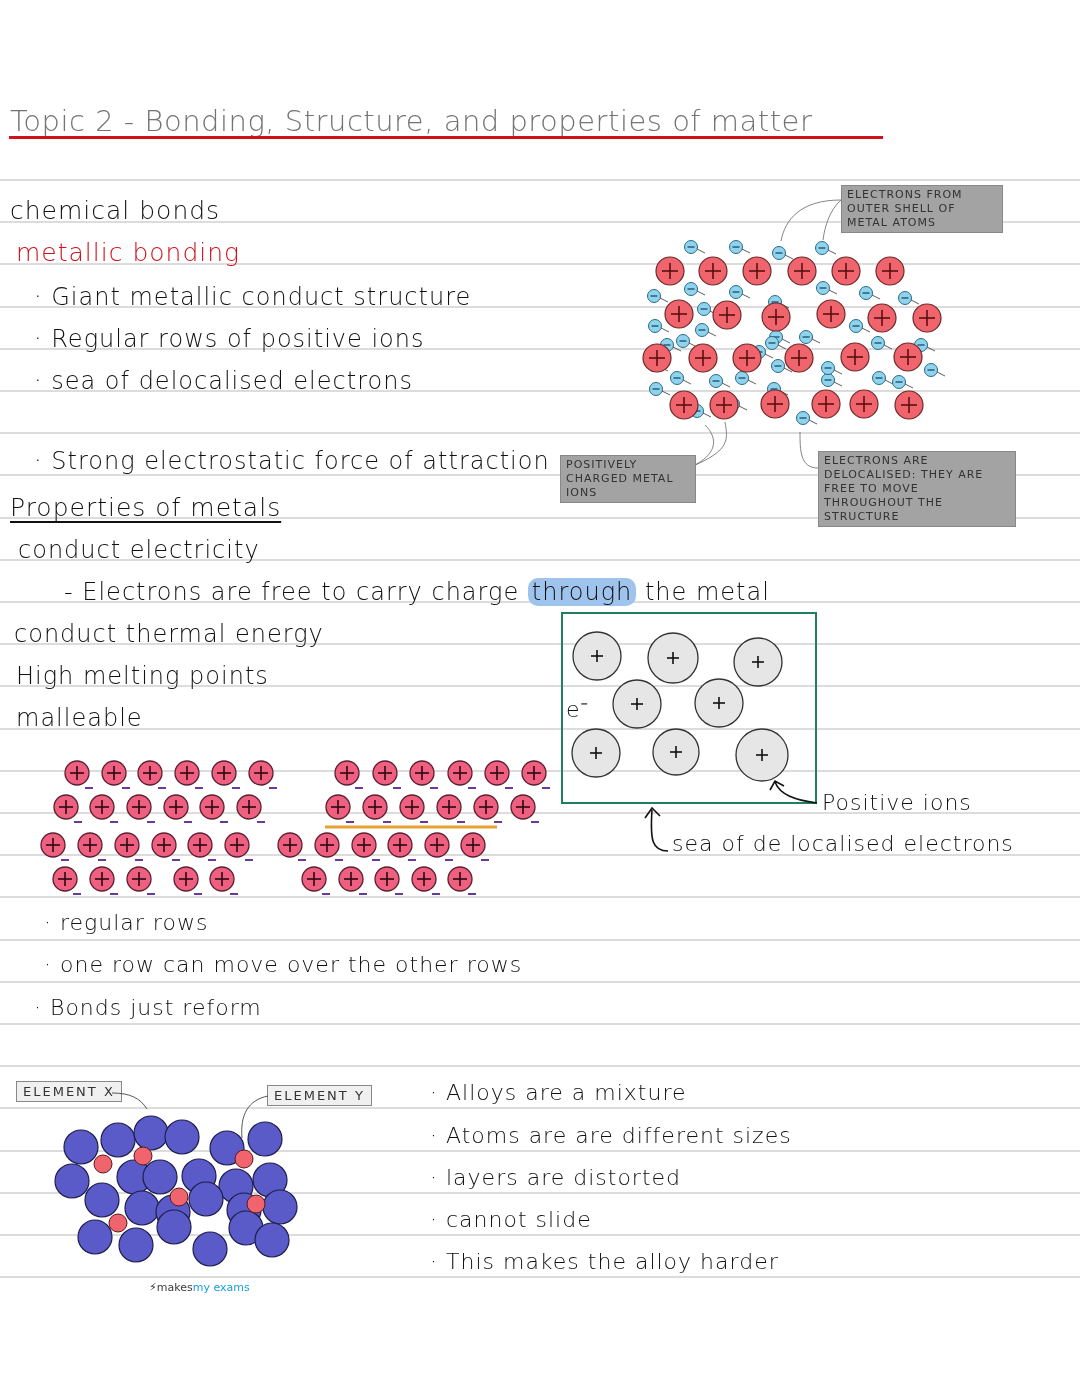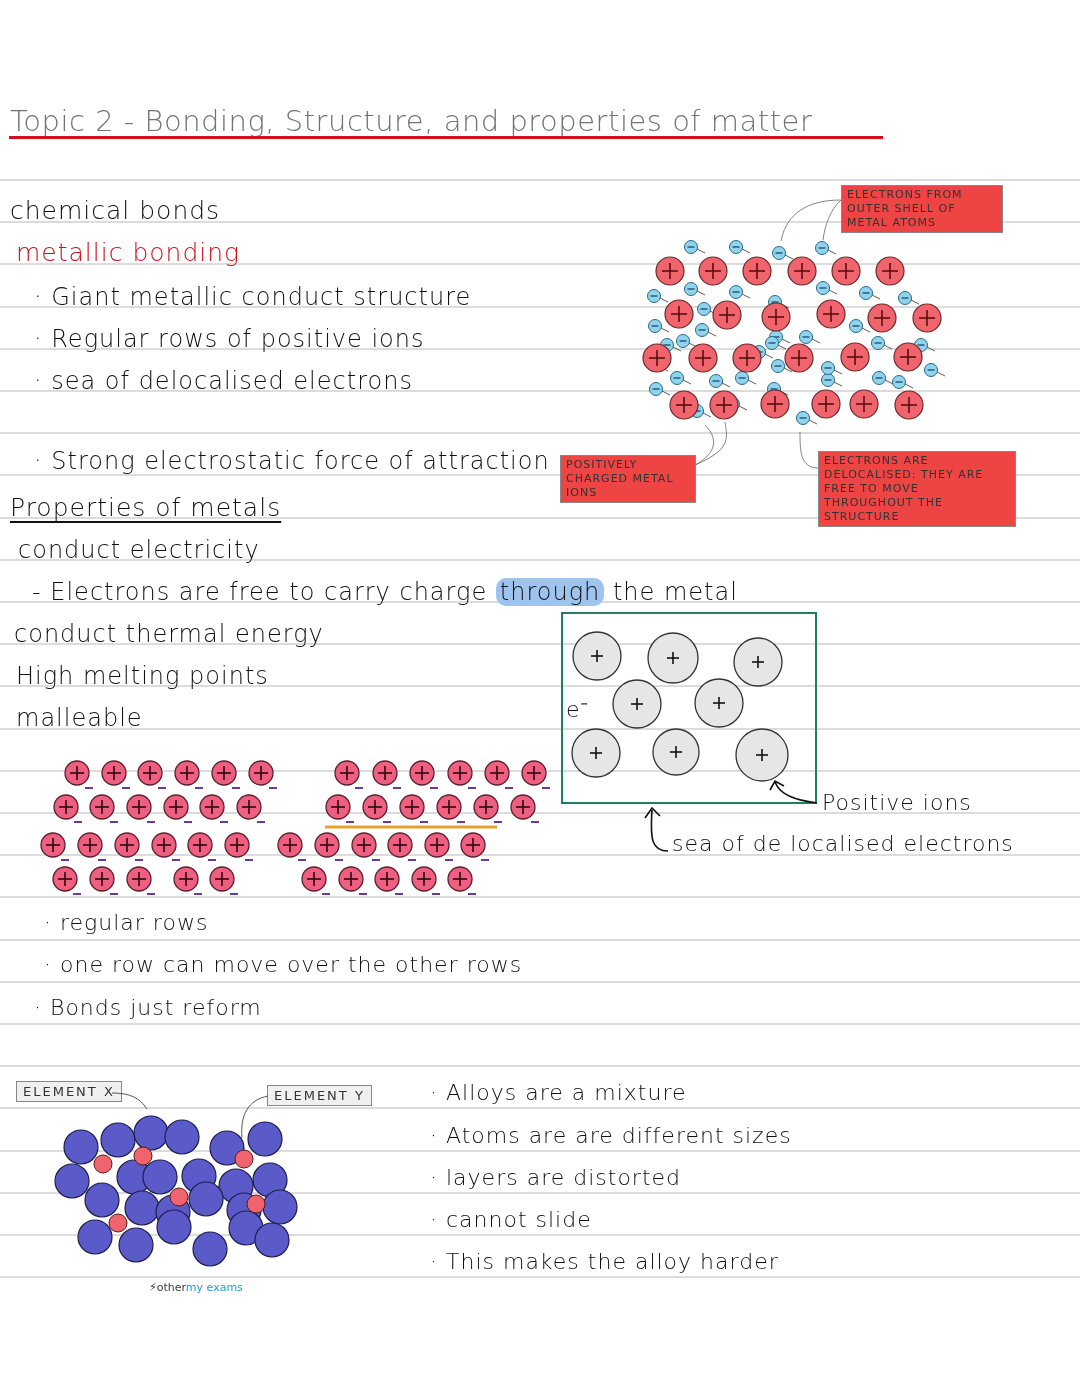--- a/index.html
+++ b/index.html
@@ -8,21 +8,21 @@
   .rule { position:absolute; left:0; width:1080px; height:2px; background:#dcdcdc; }
   .hw { position:absolute; white-space:nowrap; font-family:"DejaVu Sans", sans-serif;
         color:#111; letter-spacing:1px; font-weight:300; }
   .red { color:#d0101a; }
   .title { font-size:29px; color:#737373; letter-spacing:0.5px; }
   .title-underline { position:absolute; left:9px; top:136px; width:874px; height:3px; background:#d0101a; }
   .h1 { font-size:25px; }
   .b { font-size:24px; }
   .underline { text-decoration: underline; text-underline-offset:5px; }
   .hl { background:#9ec4ee; border-radius:10px; padding:0 4px; }
-  .callout { position:absolute; background:#ef4444; border:1px solid #888; font-size:11px;
+  .callout { position:absolute; background:#a3a3a3; border:1px solid #888; font-size:11px;
              line-height:14px; padding:2px 5px; color:#333; letter-spacing:1px; font-family:"DejaVu Sans", sans-serif; }
   .elem-label { position:absolute; background:#f0f0f0; border:1px solid #888; font-size:13px; padding:2px 6px; color:#333; letter-spacing:2px;}
   svg { position:absolute; overflow:visible; }
   .logo { position:absolute; font-size:11px; color:#3a3a3a; }
   .logo .blue { color:#1aa0d8; }
 </style>
 </head>
 <body>
 
 <div id="rules">
@@ -257,21 +257,21 @@
     <path d="M693,466 C715,455 720,440 705,425" fill="none" stroke="#666" stroke-width="0.8"></path>
     <path d="M693,466 C730,450 728,440 725,422" fill="none" stroke="#666" stroke-width="0.8"></path>
     <path d="M818,468 C800,468 800,450 800,432" fill="none" stroke="#666" stroke-width="0.8"></path>
   </svg>
 <div class="callout" style="left:841px;top:185px;width:150px;">ELECTRONS FROM OUTER SHELL OF METAL ATOMS</div>
 <div class="callout" style="left:560px;top:455px;width:124px;">POSITIVELY CHARGED METAL IONS</div>
 <div class="callout" style="left:818px;top:451px;width:186px;">ELECTRONS ARE DELOCALISED: THEY ARE FREE TO MOVE THROUGHOUT THE STRUCTURE</div>
 
 <div class="hw h1 underline" style="left:10px;top:493px;">Properties of metals</div>
 <div class="hw b" style="left:18px;top:536px;">conduct electricity</div>
-<div class="hw b" style="left:32px;top:578px;"><span>- Electrons are free to carry charge</span> <span class="hl">through</span> <span>the metal</span></div>
+<div class="hw b" style="left:64px;top:578px;"><span>- Electrons are free to carry charge</span> <span class="hl">through</span> <span>the metal</span></div>
 <div class="hw b" style="left:14px;top:620px;">conduct thermal energy</div>
 <div class="hw b" style="left:16px;top:662px;">High melting points</div>
 <div class="hw b" style="left:16px;top:704px;">malleable</div>
 
 <svg id="boxdiag" style="left:0;top:0;" width="1080" height="900">
     <rect x="562" y="613" width="254" height="190" fill="none" stroke="#1e8060" stroke-width="2"></rect>
     <circle cx="597" cy="656" r="24" fill="#e6e6e6" stroke="#333" stroke-width="1.3"></circle>
     <line x1="591" y1="656" x2="603" y2="656" stroke="#111" stroke-width="1.6"></line>
     <line x1="597" y1="650" x2="597" y2="662" stroke="#111" stroke-width="1.6"></line>
     <circle cx="673" cy="658" r="25" fill="#e6e6e6" stroke="#333" stroke-width="1.3"></circle>
@@ -523,19 +523,19 @@
     <circle cx="272" cy="1240" r="17" fill="#5a5ac8" stroke="#1e1e4a" stroke-width="1.2"></circle>
     <circle cx="103" cy="1164" r="9" fill="#f0646e" stroke="#5a1a1a" stroke-width="1"></circle>
     <circle cx="143" cy="1156" r="9" fill="#f0646e" stroke="#5a1a1a" stroke-width="1"></circle>
     <circle cx="179" cy="1197" r="9" fill="#f0646e" stroke="#5a1a1a" stroke-width="1"></circle>
     <circle cx="244" cy="1159" r="9" fill="#f0646e" stroke="#5a1a1a" stroke-width="1"></circle>
     <circle cx="256" cy="1204" r="9" fill="#f0646e" stroke="#5a1a1a" stroke-width="1"></circle>
     <circle cx="118" cy="1223" r="9" fill="#f0646e" stroke="#5a1a1a" stroke-width="1"></circle>
     <path d="M112,1093 C130,1093 140,1098 147,1109" fill="none" stroke="#444" stroke-width="0.9"></path>
     <path d="M268,1096 C248,1100 240,1115 242,1138" fill="none" stroke="#444" stroke-width="0.9"></path>
   </svg>
-<div class="logo" style="left:149px;top:1281px;"><span>⚡</span><span>other</span><span class="blue">my exams</span></div>
+<div class="logo" style="left:149px;top:1281px;"><span>⚡</span><span>makes</span><span class="blue">my exams</span></div>
 
 <div class="hw b" style="left:430px;top:1080px;font-size:22px;">· <span>Alloys are a mixture</span></div>
 <div class="hw b" style="left:430px;top:1123px;font-size:22px;">· <span>Atoms are are different sizes</span></div>
 <div class="hw b" style="left:430px;top:1165px;font-size:22px;">· <span>layers are distorted</span></div>
 <div class="hw b" style="left:430px;top:1207px;font-size:22px;">· <span>cannot slide</span></div>
 <div class="hw b" style="left:430px;top:1249px;font-size:22px;">· <span>This makes the alloy harder</span></div>
 
 </body></html>

